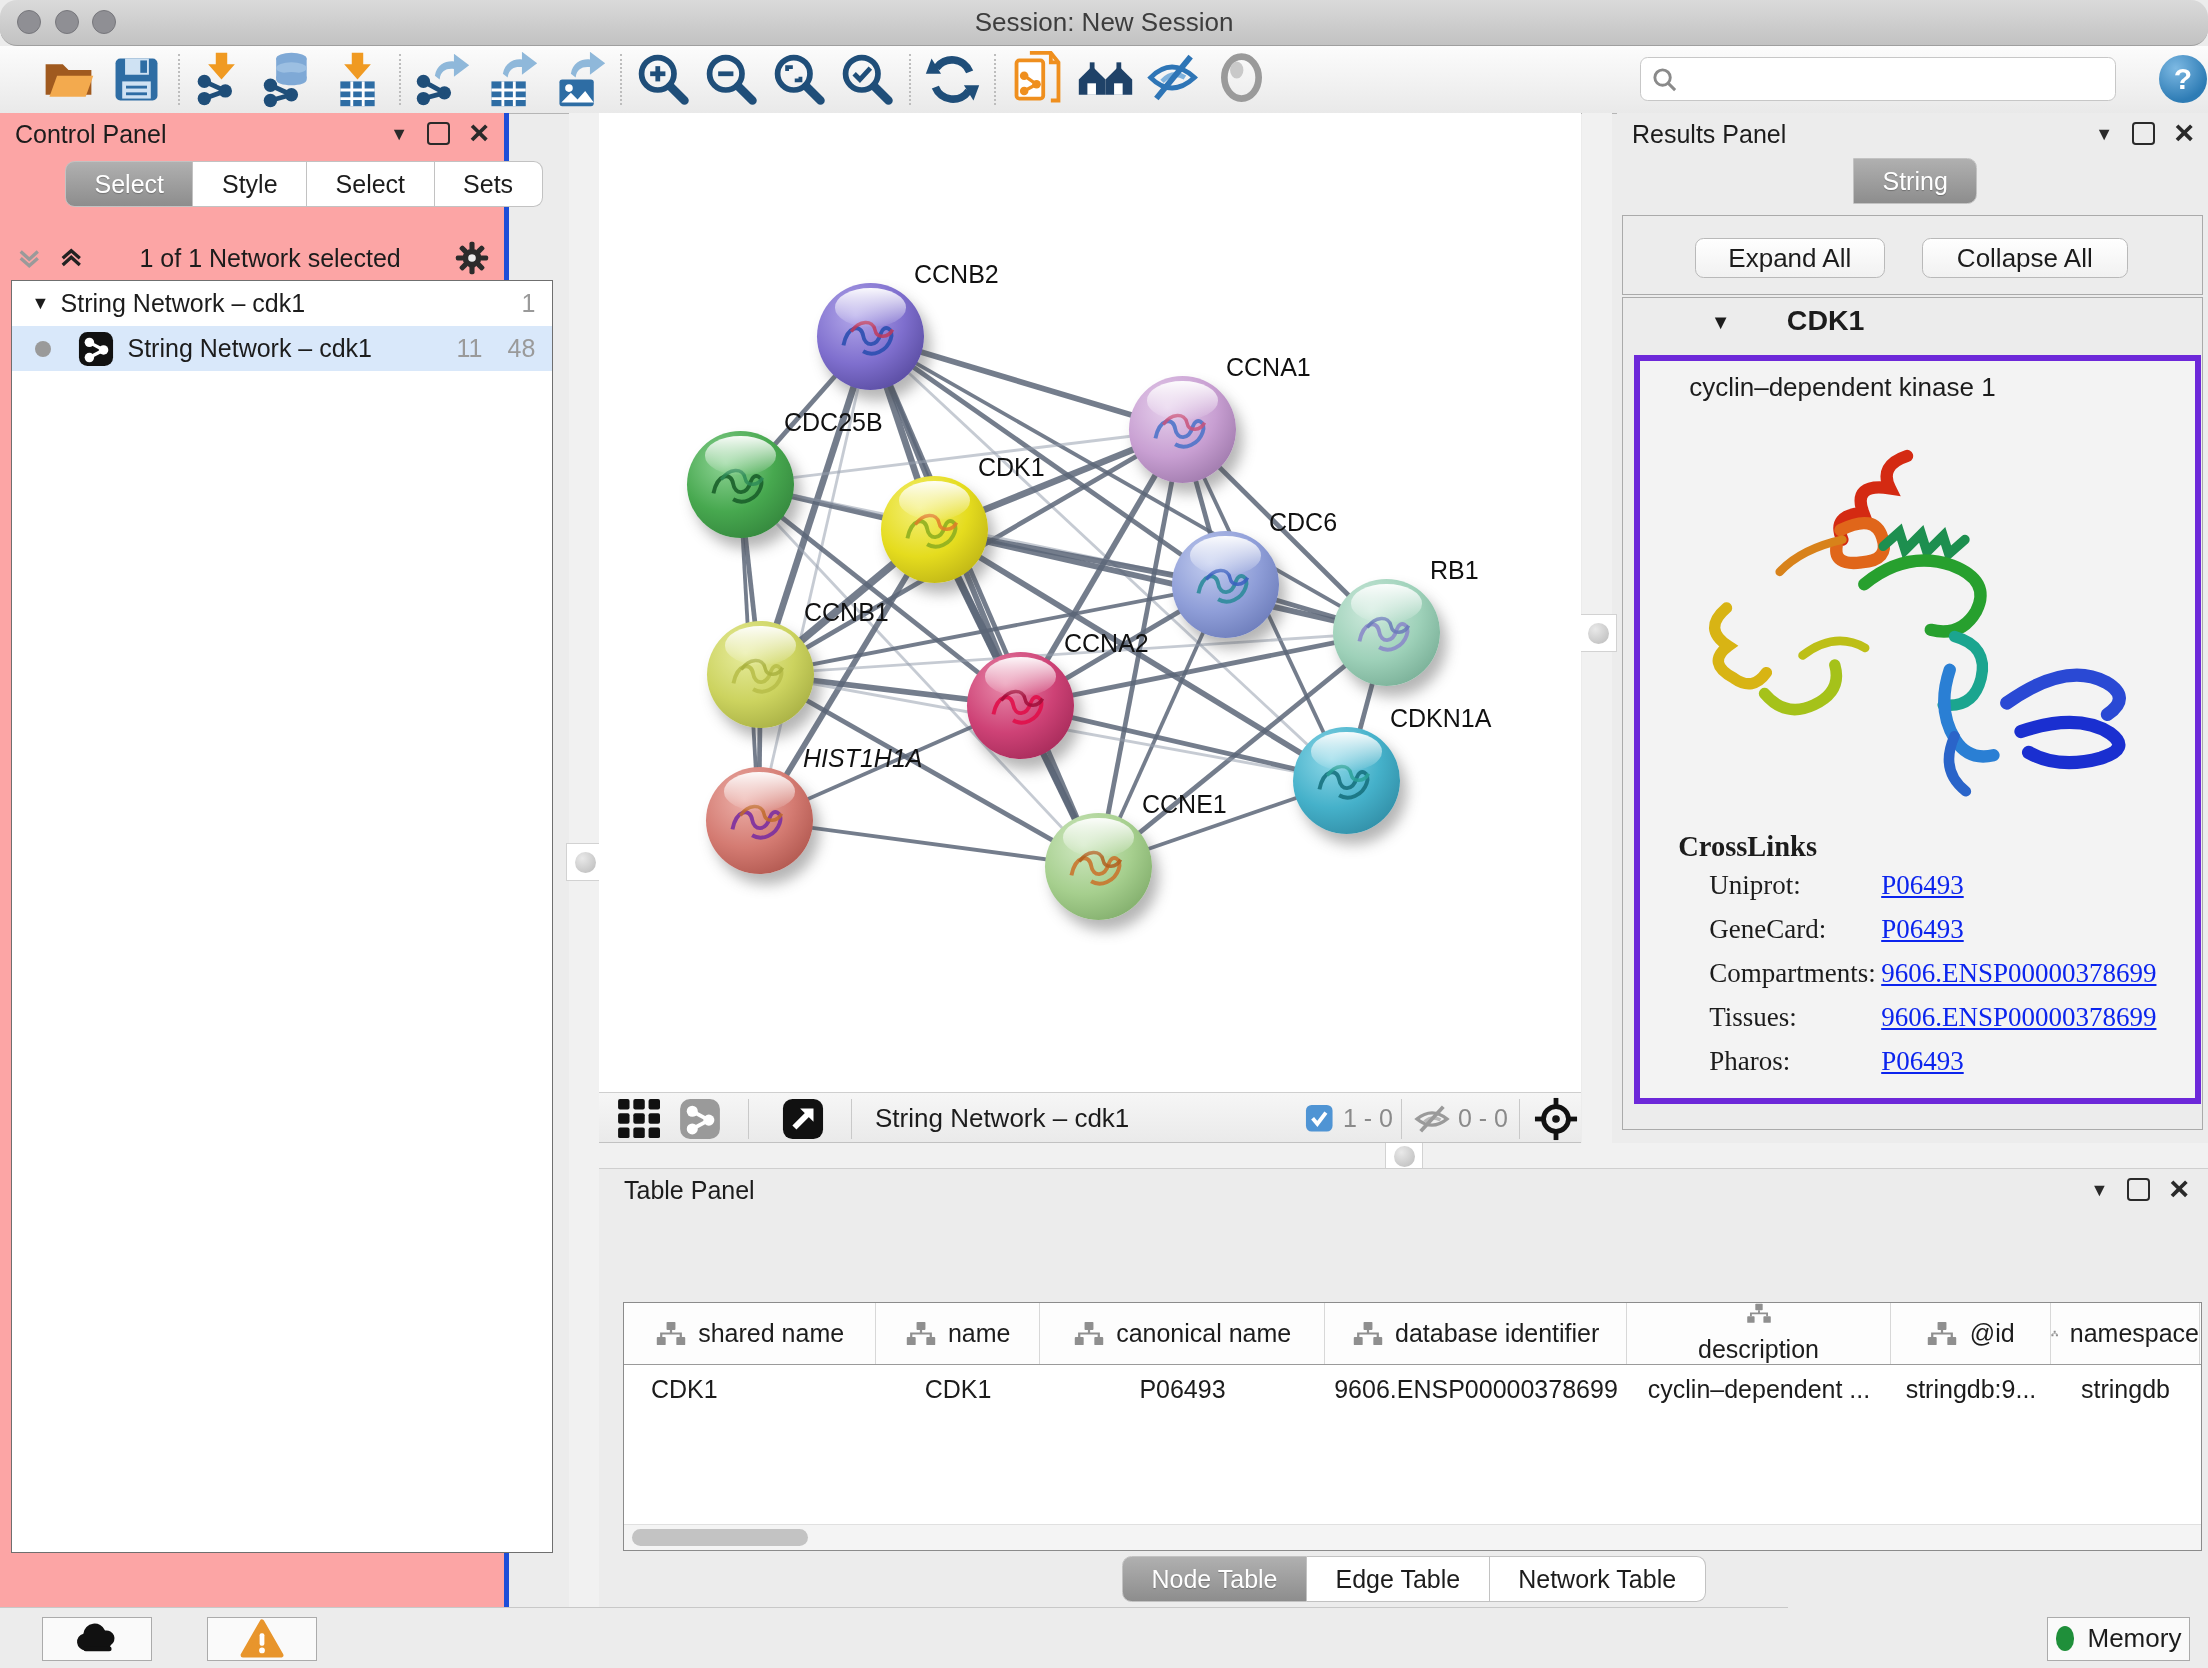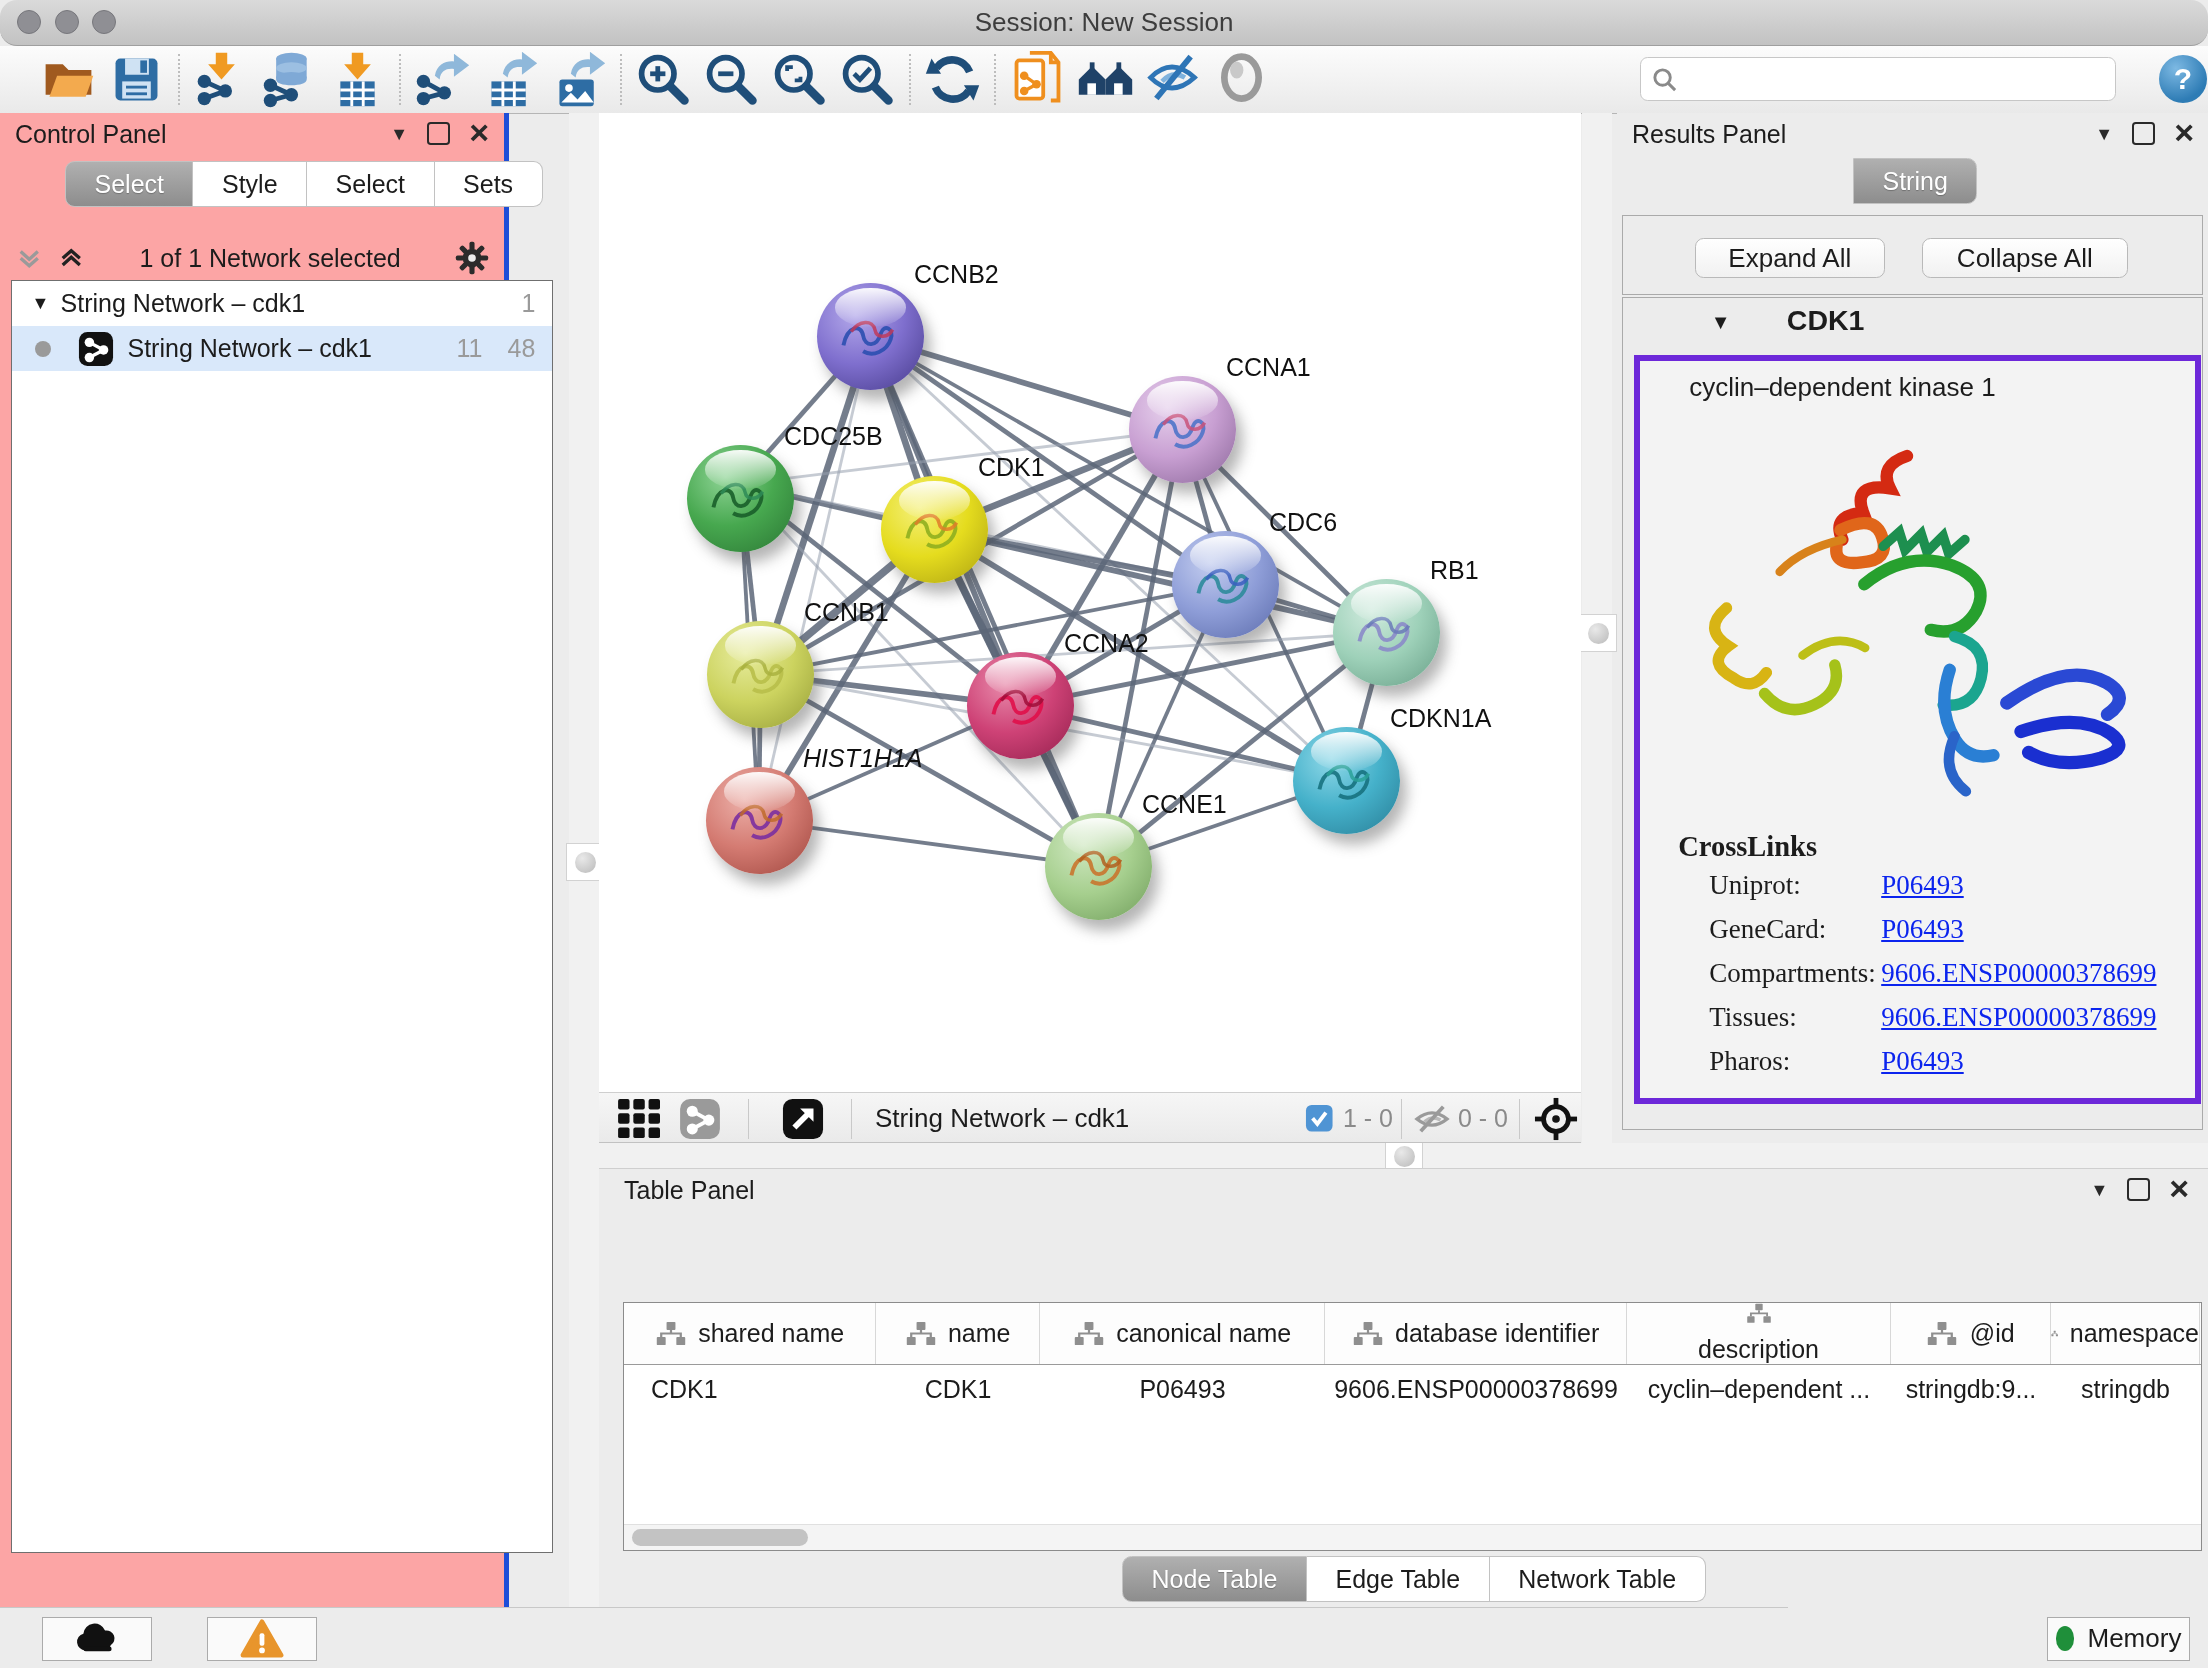--- a/index.html
+++ b/index.html
@@ -438,21 +438,21 @@
           <span class="nlabel">CCNB2</span>
         </div>
         <div class="node" style="left: 530px; top: 263px; background: radial-gradient(circle at 36% 30%, rgb(230, 208, 236) 0%, rgb(200, 159, 210) 48%, rgb(143, 107, 157) 95%);">
           <svg class="squig" width="74" height="59" viewBox="0 0 72 60">
             <path d="M10 38 C14 18 28 16 30 28 C32 40 44 40 48 26 C51 16 62 20 58 32 C54 44 40 50 30 44" fill="none" stroke="#4f74c9" stroke-width="4" opacity="0.9"></path>
             <path d="M18 24 C26 12 40 12 42 22 C44 32 56 30 60 22" fill="none" stroke="#c9527a" stroke-width="3.5" opacity="0.85"></path>
           </svg>
           <div class="gloss"></div>
           <span class="nlabel">CCNA1</span>
         </div>
-        <div class="node" style="left: 88px; top: 332px; background: radial-gradient(circle at 36% 30%, rgb(143, 212, 150) 0%, rgb(71, 168, 79) 48%, rgb(45, 122, 54) 95%);">
+        <div class="node" style="left: 88px; top: 318px; background: radial-gradient(circle at 36% 30%, rgb(143, 212, 150) 0%, rgb(71, 168, 79) 48%, rgb(45, 122, 54) 95%);">
           <svg class="squig" width="74" height="59" viewBox="0 0 72 60">
             <path d="M10 38 C14 18 28 16 30 28 C32 40 44 40 48 26 C51 16 62 20 58 32 C54 44 40 50 30 44" fill="none" stroke="#1a5f2a" stroke-width="4" opacity="0.9"></path>
             <path d="M18 24 C26 12 40 12 42 22 C44 32 56 30 60 22" fill="none" stroke="#2e8b57" stroke-width="3.5" opacity="0.85"></path>
           </svg>
           <div class="gloss"></div>
           <span class="nlabel">CDC25B</span>
         </div>
         <div class="node" style="left: 282px; top: 363px; background: radial-gradient(circle at 36% 30%, rgb(244, 240, 122) 0%, rgb(229, 220, 30) 48%, rgb(176, 166, 19) 95%);">
           <svg class="squig" width="74" height="59" viewBox="0 0 72 60">
             <path d="M10 38 C14 18 28 16 30 28 C32 40 44 40 48 26 C51 16 62 20 58 32 C54 44 40 50 30 44" fill="none" stroke="#8faf1f" stroke-width="4" opacity="0.9"></path>

